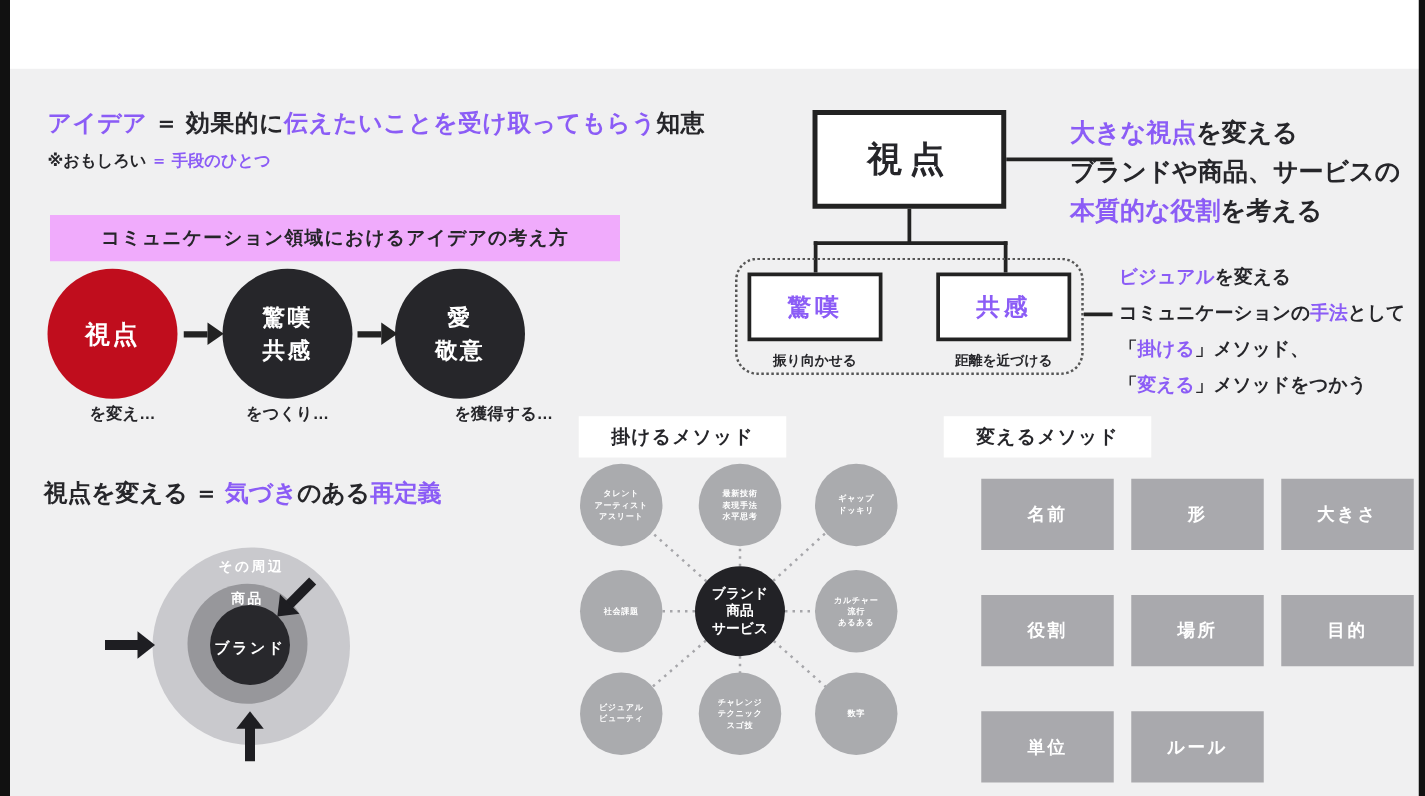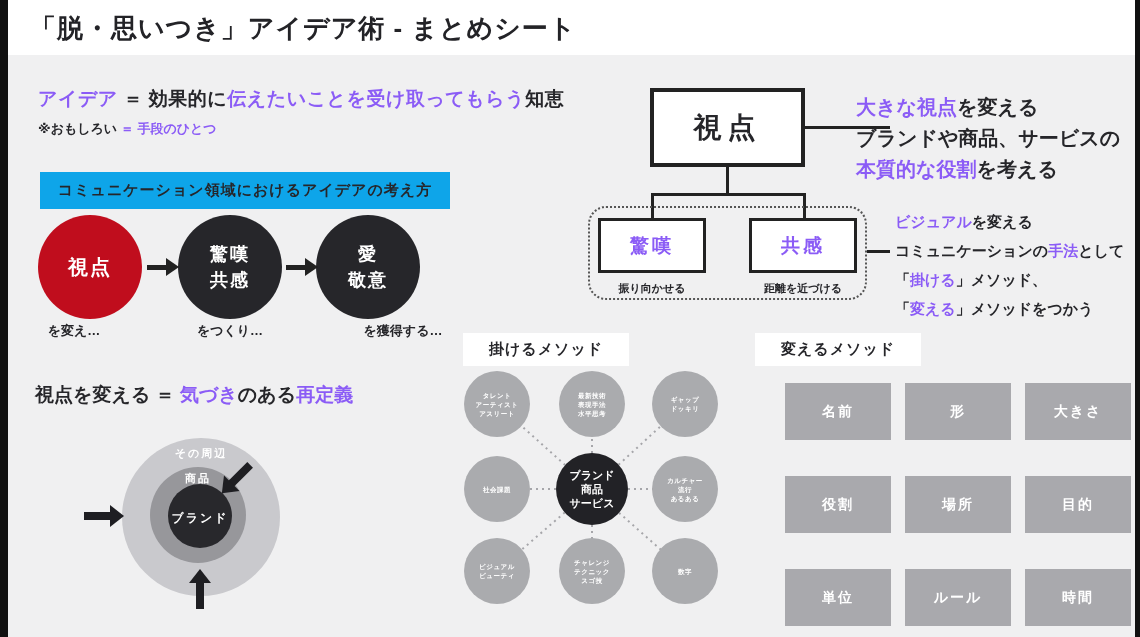--- a/index.html
+++ b/index.html
@@ -11,21 +11,21 @@
 
   
   .header { left:0; top:0; width:1140px; height:55px; background:#ffffff; }
   .title { left:30px; top:11px; font-size:26px; font-weight:800; letter-spacing:1px; color:#232327; }
   .edge-left  { left:0; top:0; width:8px;  height:637px; background:#111; z-index:40; }
   .edge-right { right:0; top:0; width:5px; height:637px; background:#111; z-index:40; }
 
   
   .formula { left:38px; top:86px; font-size:19px; font-weight:800; letter-spacing:.5px; }
   .note    { left:38px; top:120px; font-size:13px; font-weight:800; }
-  .frame-label { left:40px; top:172px; width:410px; height:37px; background:#0ea5e9;
+  .frame-label { left:40px; top:172px; width:456px; height:37px; background:#f0abfc;
                  display:flex; align-items:center; justify-content:center;
                  font-size:15px; font-weight:800; letter-spacing:1px; }
 
   
   .step-circle { width:104px; height:104px; border-radius:50%; display:flex; align-items:center;
                  justify-content:center; text-align:center; color:#fff; font-weight:800;
                  white-space:pre-line; }
   .c-red   { background:#c00d1d; font-size:20px; letter-spacing:2px; }
   .c-black { background:#26262a; font-size:18px; line-height:26px; letter-spacing:2px; }
   .flow-arrow { height:5px; background:#222; top:265px; }
@@ -82,39 +82,38 @@
 </style>
 </head>
 <body>
 
 <div id="canvas">
 
   <div class="abs edge-left"></div>
   <div class="abs edge-right"></div>
 
   <div class="abs header"></div>
-  <div class="abs title">「脱・思いつき」アイデア術 - まとめシート</div>
 
   <div class="abs formula">
     <span class="red">アイデア</span><span> ＝ 効果的に</span><span class="red">伝えたいことを受け取ってもらう</span><span>知恵</span>
   </div>
   <div class="abs note">
     <span>※おもしろい</span><span class="red"> ＝ 手段のひとつ</span>
   </div>
 
   <div class="abs frame-label">コミュニケーション領域におけるアイデアの考え方</div>
 
   <div class="abs step-circle c-red" style="left:38px;  top:215px;">視点</div>
   <div class="abs step-circle c-black" style="left:178px; top:215px;">驚嘆
 共感</div>
   <div class="abs step-circle c-black" style="left:316px; top:215px;">愛
 敬意</div>
   <div class="abs flow-arrow" style="left:147px; width:19px;"></div>
   <div class="abs flow-arrow" style="left:286px; width:19px;"></div>
-  <div class="abs step-label" style="left:74px;">を変え…</div>
+  <div class="abs step-label" style="left:98px;">を変え…</div>
   <div class="abs step-label" style="left:230px;">をつくり…</div>
   <div class="abs step-label" style="left:368px;margin-left:35px;">を獲得する…</div>
 
   <div class="abs redefine">
     <span>視点を変える ＝ </span><span class="red">気づき</span><span>のある</span><span class="red">再定義</span>
   </div>
 
   <div class="abs ring" style="left:122px; top:438px; width:158px; height:158px; background:#c9c9cd;"></div>
   <div class="abs ring" style="left:150px; top:467px; width:96px;  height:96px;  background:#97979b;"></div>
   <div class="abs ring" style="left:168px; top:484px; width:64px;  height:64px;  background:#28282c;"></div>
@@ -199,16 +198,15 @@
   <div class="abs method-label" style="left:755px; top:333px;">変えるメソッド</div>
   <div class="abs kaeru-grid">
     <div class="kaeru-cell">名前</div>
     <div class="kaeru-cell">形</div>
     <div class="kaeru-cell">大きさ</div>
     <div class="kaeru-cell">役割</div>
     <div class="kaeru-cell">場所</div>
     <div class="kaeru-cell">目的</div>
     <div class="kaeru-cell">単位</div>
     <div class="kaeru-cell">ルール</div>
-    <div class="kaeru-cell">時間</div>
   </div>
 
 </div>
 
 </body></html>

